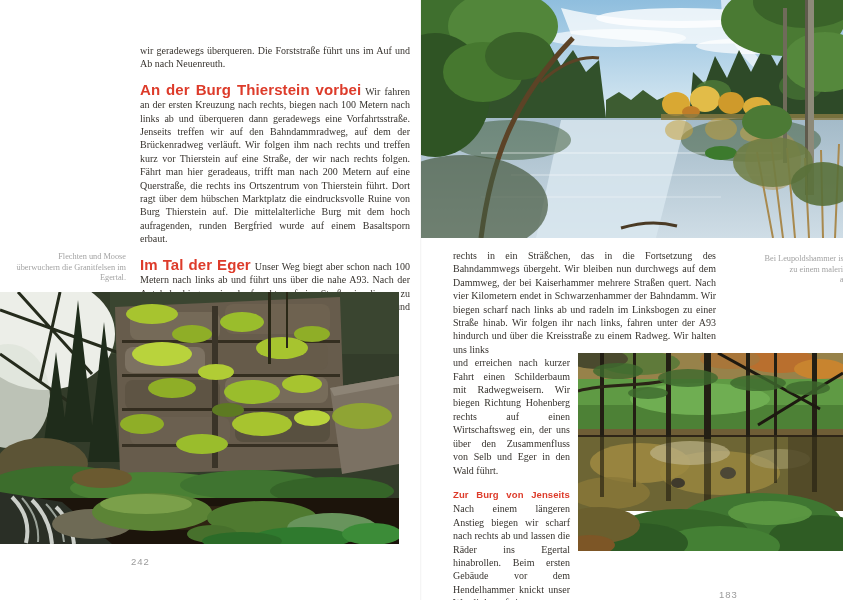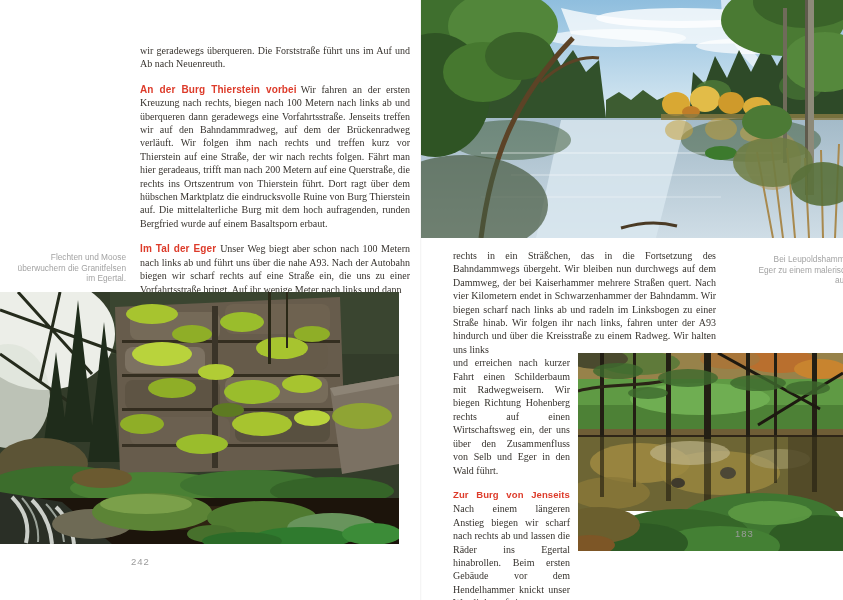--- a/index.html
+++ b/index.html
@@ -12,37 +12,37 @@
   .photo-lake{left:421px;top:0;width:422px;height:238px;}
   .photo-rocks{left:0;top:292px;width:399px;height:252px;}
   .photo-stream{left:578px;top:353px;width:265px;height:198px;}
 
   .text-left{position:absolute;left:128px;top:44px;width:270px;margin-left:12px;}
   .text-right{position:absolute;left:453px;top:249px;width:263px;}
   .body-p{margin:0 0 12px 0;font-size:10px;line-height:13.4px;color:#37332e;
           text-align:justify;}
   .body-p:last-child{margin-bottom:0;}
   .run-head{font-family:"Liberation Sans", sans-serif;font-weight:bold;
-            font-size:10px;color:#dd3b2a;margin-right:4px;letter-spacing:.1px;}
+            font-size:15px;color:#dd3b2a;margin-right:4px;letter-spacing:.1px;}
   .narrow{width:117px;}
   .narrow .body-p{margin:0;}
   .head-line{margin:11px 0 1px 0 !important;font-family:"Liberation Sans", sans-serif;
              font-weight:bold;font-size:9.5px;color:#dd3b2a;letter-spacing:.1px;
              text-align:justify;text-align-last:justify;}
 
-  .caption{position:absolute;font-family:Liberation Sans, sans-serif;
+  .caption{position:absolute;font-family:Liberation Serif, serif;
            font-size:8.3px;line-height:10.6px;color:#a3a3a3;}
   .caption-left{left:16px;top:252px;width:110px;text-align:right;}
   .caption-right-1{left:720px;top:254px;width:120px;text-align:right;margin-left:36px;}
   .caption-right-2{left:720px;top:318px;width:120px;text-align:left;}
 
   .pagenum{position:absolute;font-family:"Liberation Sans", sans-serif;
            font-size:9.5px;color:#9b9b9b;letter-spacing:1px;}
   .pagenum-left{left:131px;top:556px;}
-  .pagenum-right{left:719px;top:528px;margin-left:16px;}
+  .pagenum-right{left:719px;top:589px;}
 </style>
 </head>
 <body>
 
 <div class="spread">
 
   <div class="photo photo-lake">
     <svg viewBox="0 0 422 238" preserveAspectRatio="none">
       <defs>
         <linearGradient id="sky" x1="0" y1="0" x2="0" y2="1">

